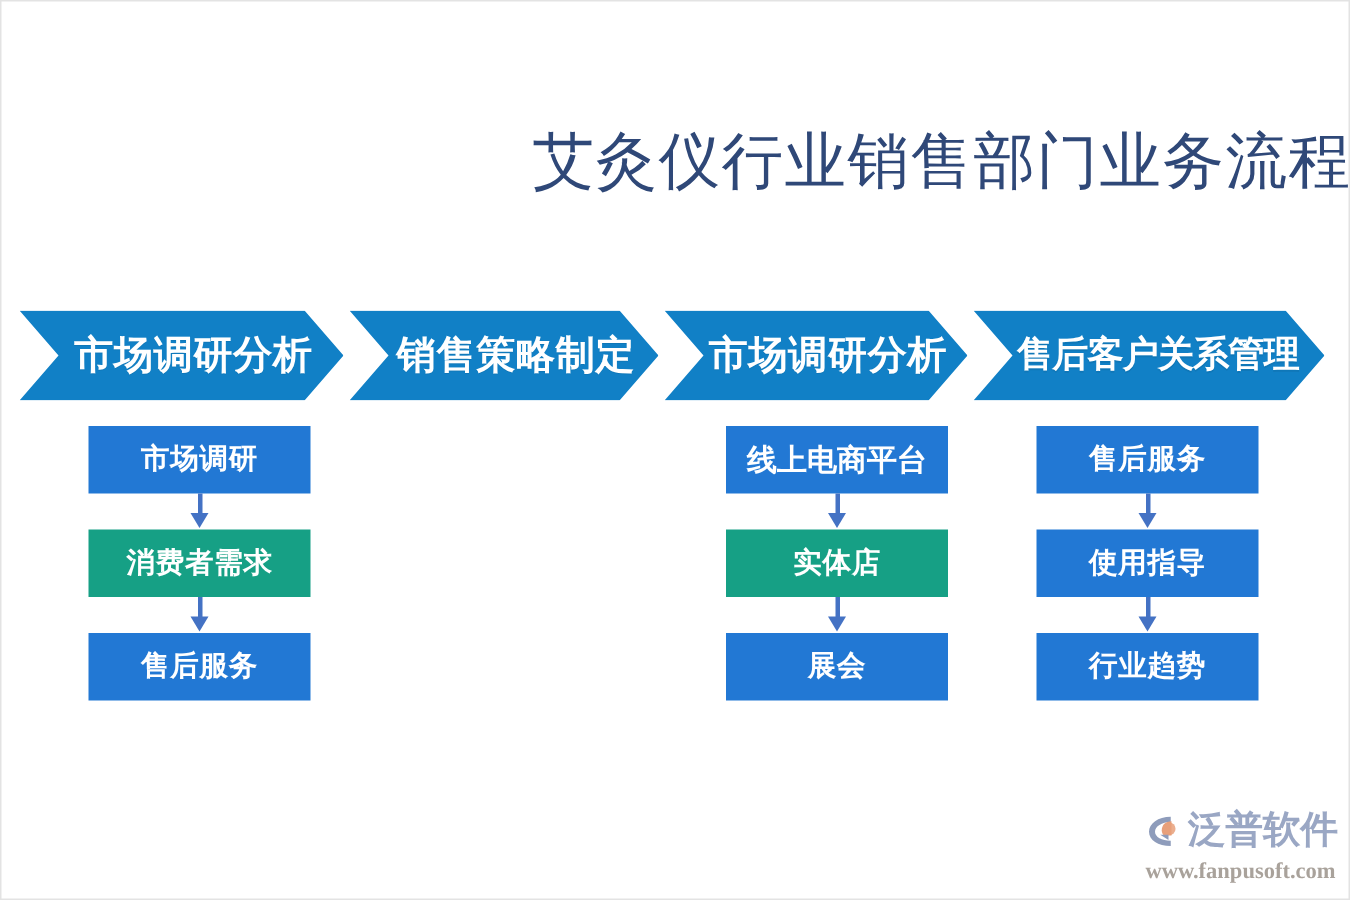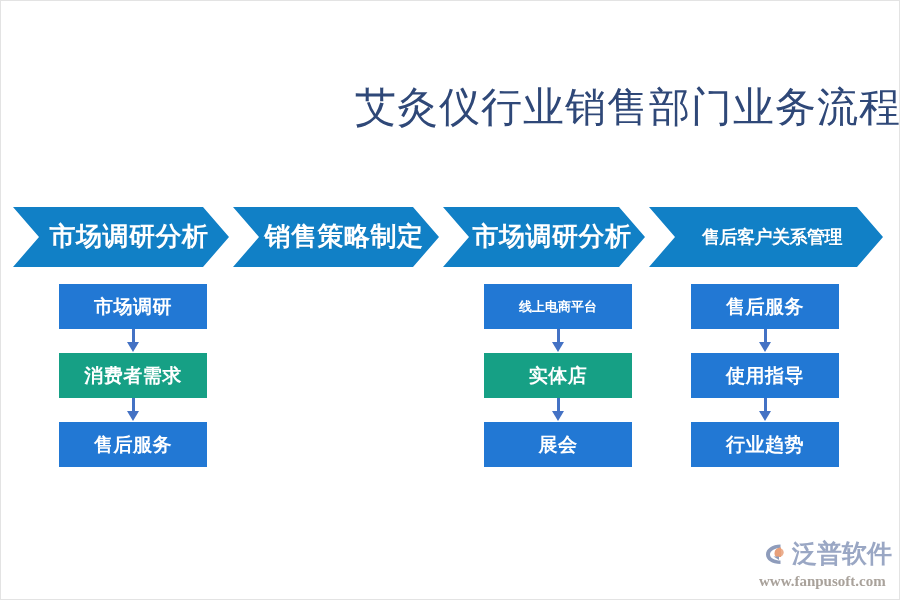--- a/index.html
+++ b/index.html
@@ -63,21 +63,21 @@
     font-family: "Liberation Serif", "DejaVu Serif", serif;
     font-weight: bold;
     font-size: 26px;
     line-height: 30px;
     letter-spacing: 0.5px;
     white-space: nowrap;
     padding-left: 16px;
     text-shadow: 0 1px 0 rgba(0,0,0,0.07);
   }
   .chevron.small .chevron-label {
-    font-size: 18px;
+    font-size: 24px;
     letter-spacing: -0.5px;
     padding-left: 12px;
   }
 
   #chev-0 { left: 12px;  width: 216px; }
   #chev-1 { left: 232px; width: 206px; }
   #chev-2 { left: 442px; width: 202px; }
   #chev-3 { left: 648px; width: 234px; }
 
   
@@ -101,21 +101,21 @@
     color: #ffffff;
     font-family: "Liberation Serif", "DejaVu Serif", serif;
     font-weight: bold;
     font-size: 19px;
     line-height: 22px;
     white-space: nowrap;
     letter-spacing: 0.5px;
   }
   .node-box.blue  { background: #2278d4; }
   .node-box.green { background: #16a085; }
-  .node-box.long  { font-size: 13px; letter-spacing: 0; }
+  .node-box.long  { font-size: 20px; letter-spacing: 0; }
 
   
   .connector {
     position: relative;
     width: 148px;
     height: 24px;
   }
   .connector .shaft {
     position: absolute;
     left: 50%;
@@ -166,21 +166,21 @@
     white-space: nowrap;
     letter-spacing: 0px;
   }
   #wm-url {
     font-family: "Liberation Serif", "DejaVu Serif", serif;
     font-weight: bold;
     font-size: 15px;
     line-height: 18px;
     color: #a9a29b;
     white-space: nowrap;
-    text-align: left;
+    text-align: center;
     width: 136px;
     margin-top: 1px;
   }
 </style>
 </head>
 <body>
 
 <div id="canvas">
 
   <div id="page-title">艾灸仪行业销售部门业务流程</div>

